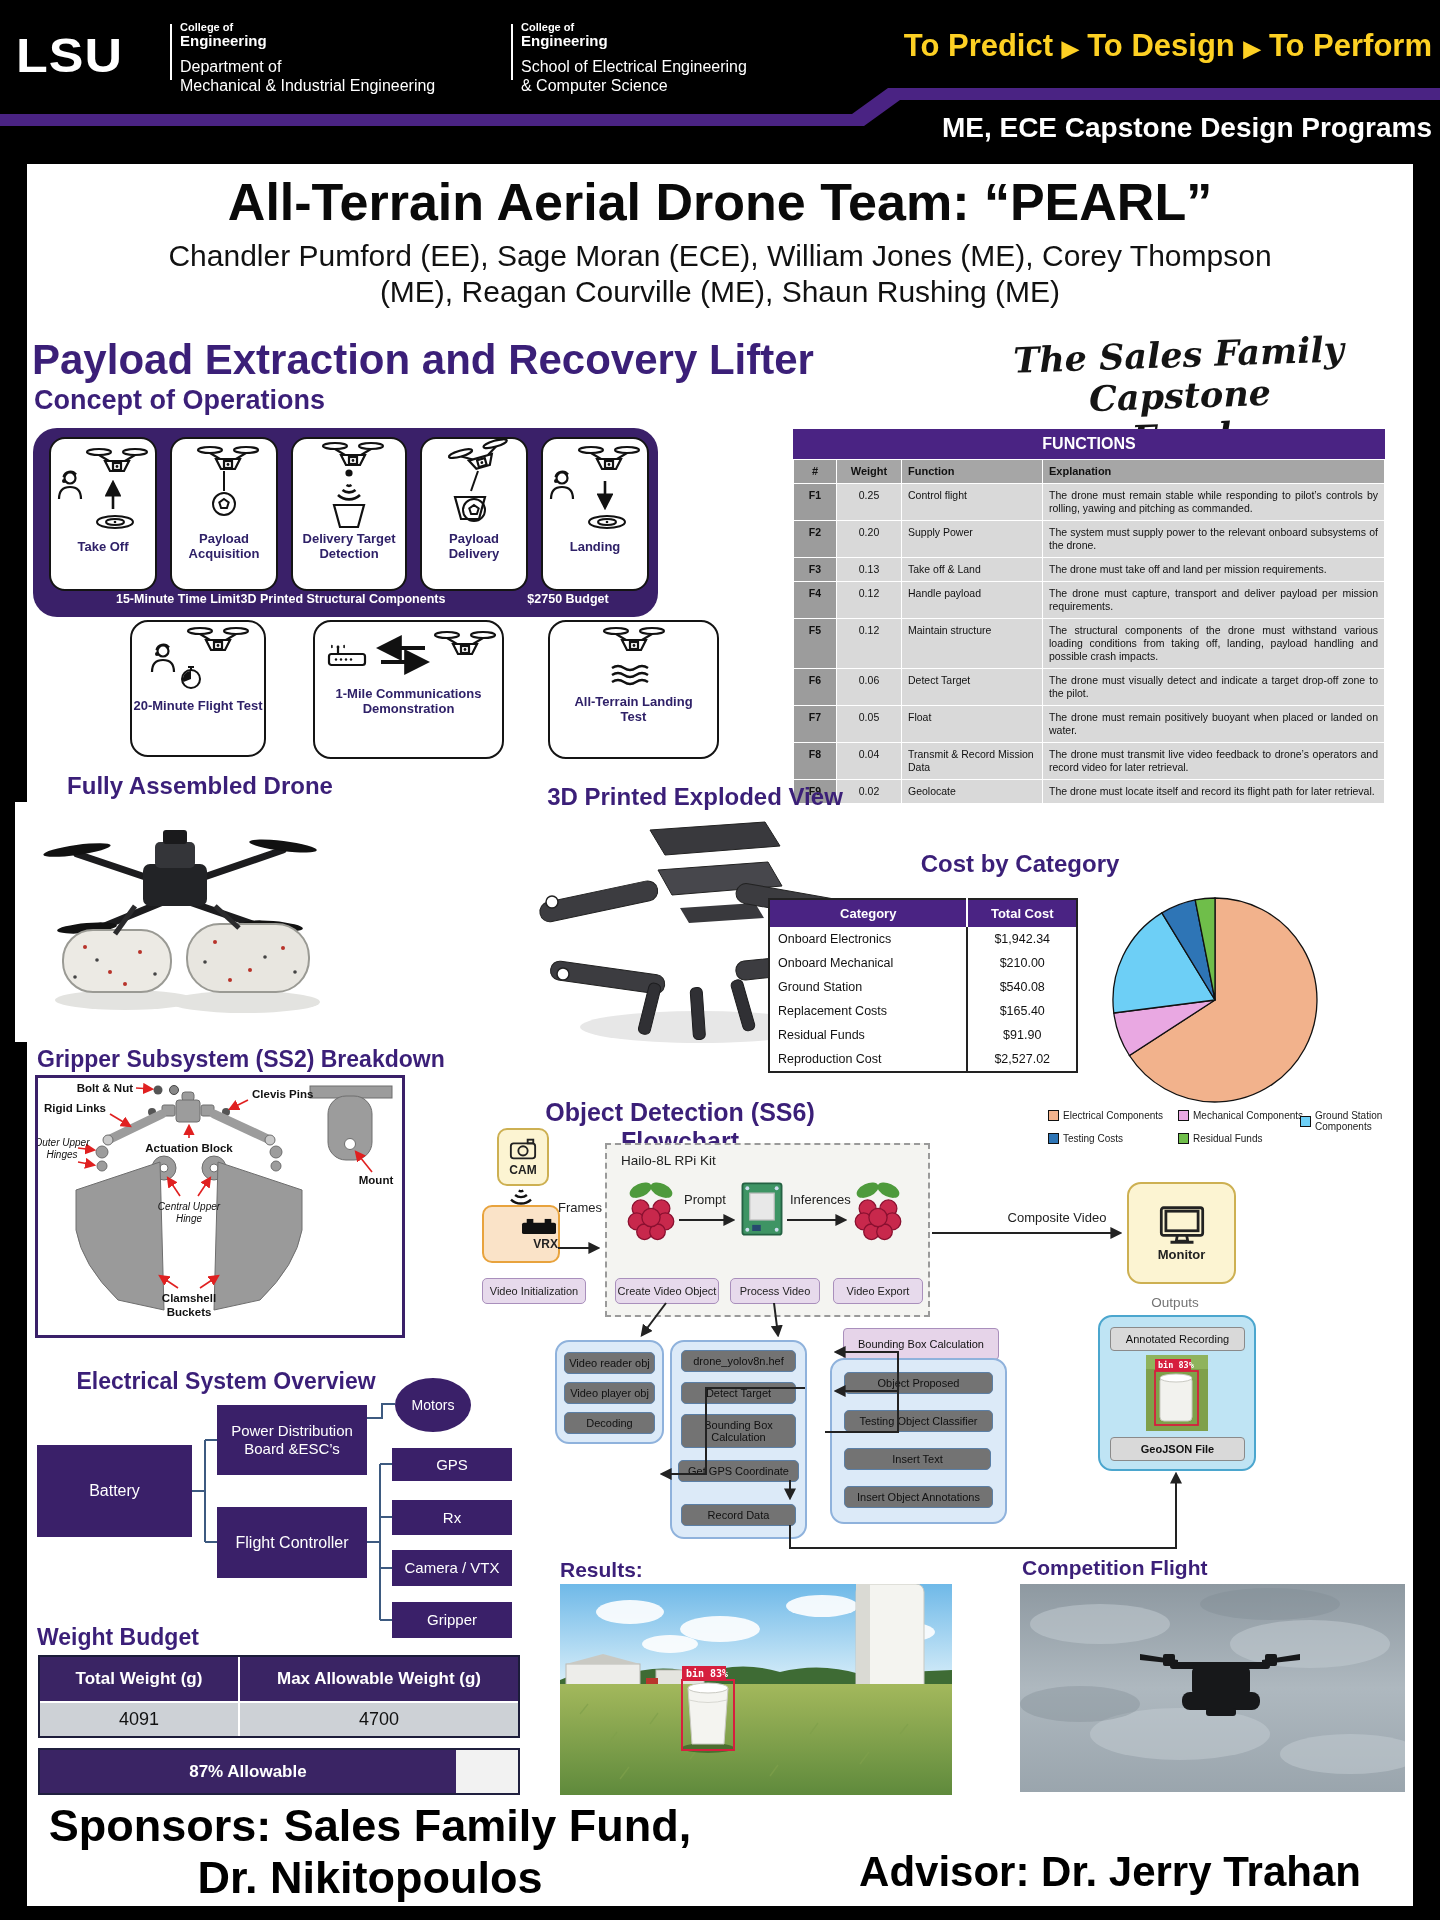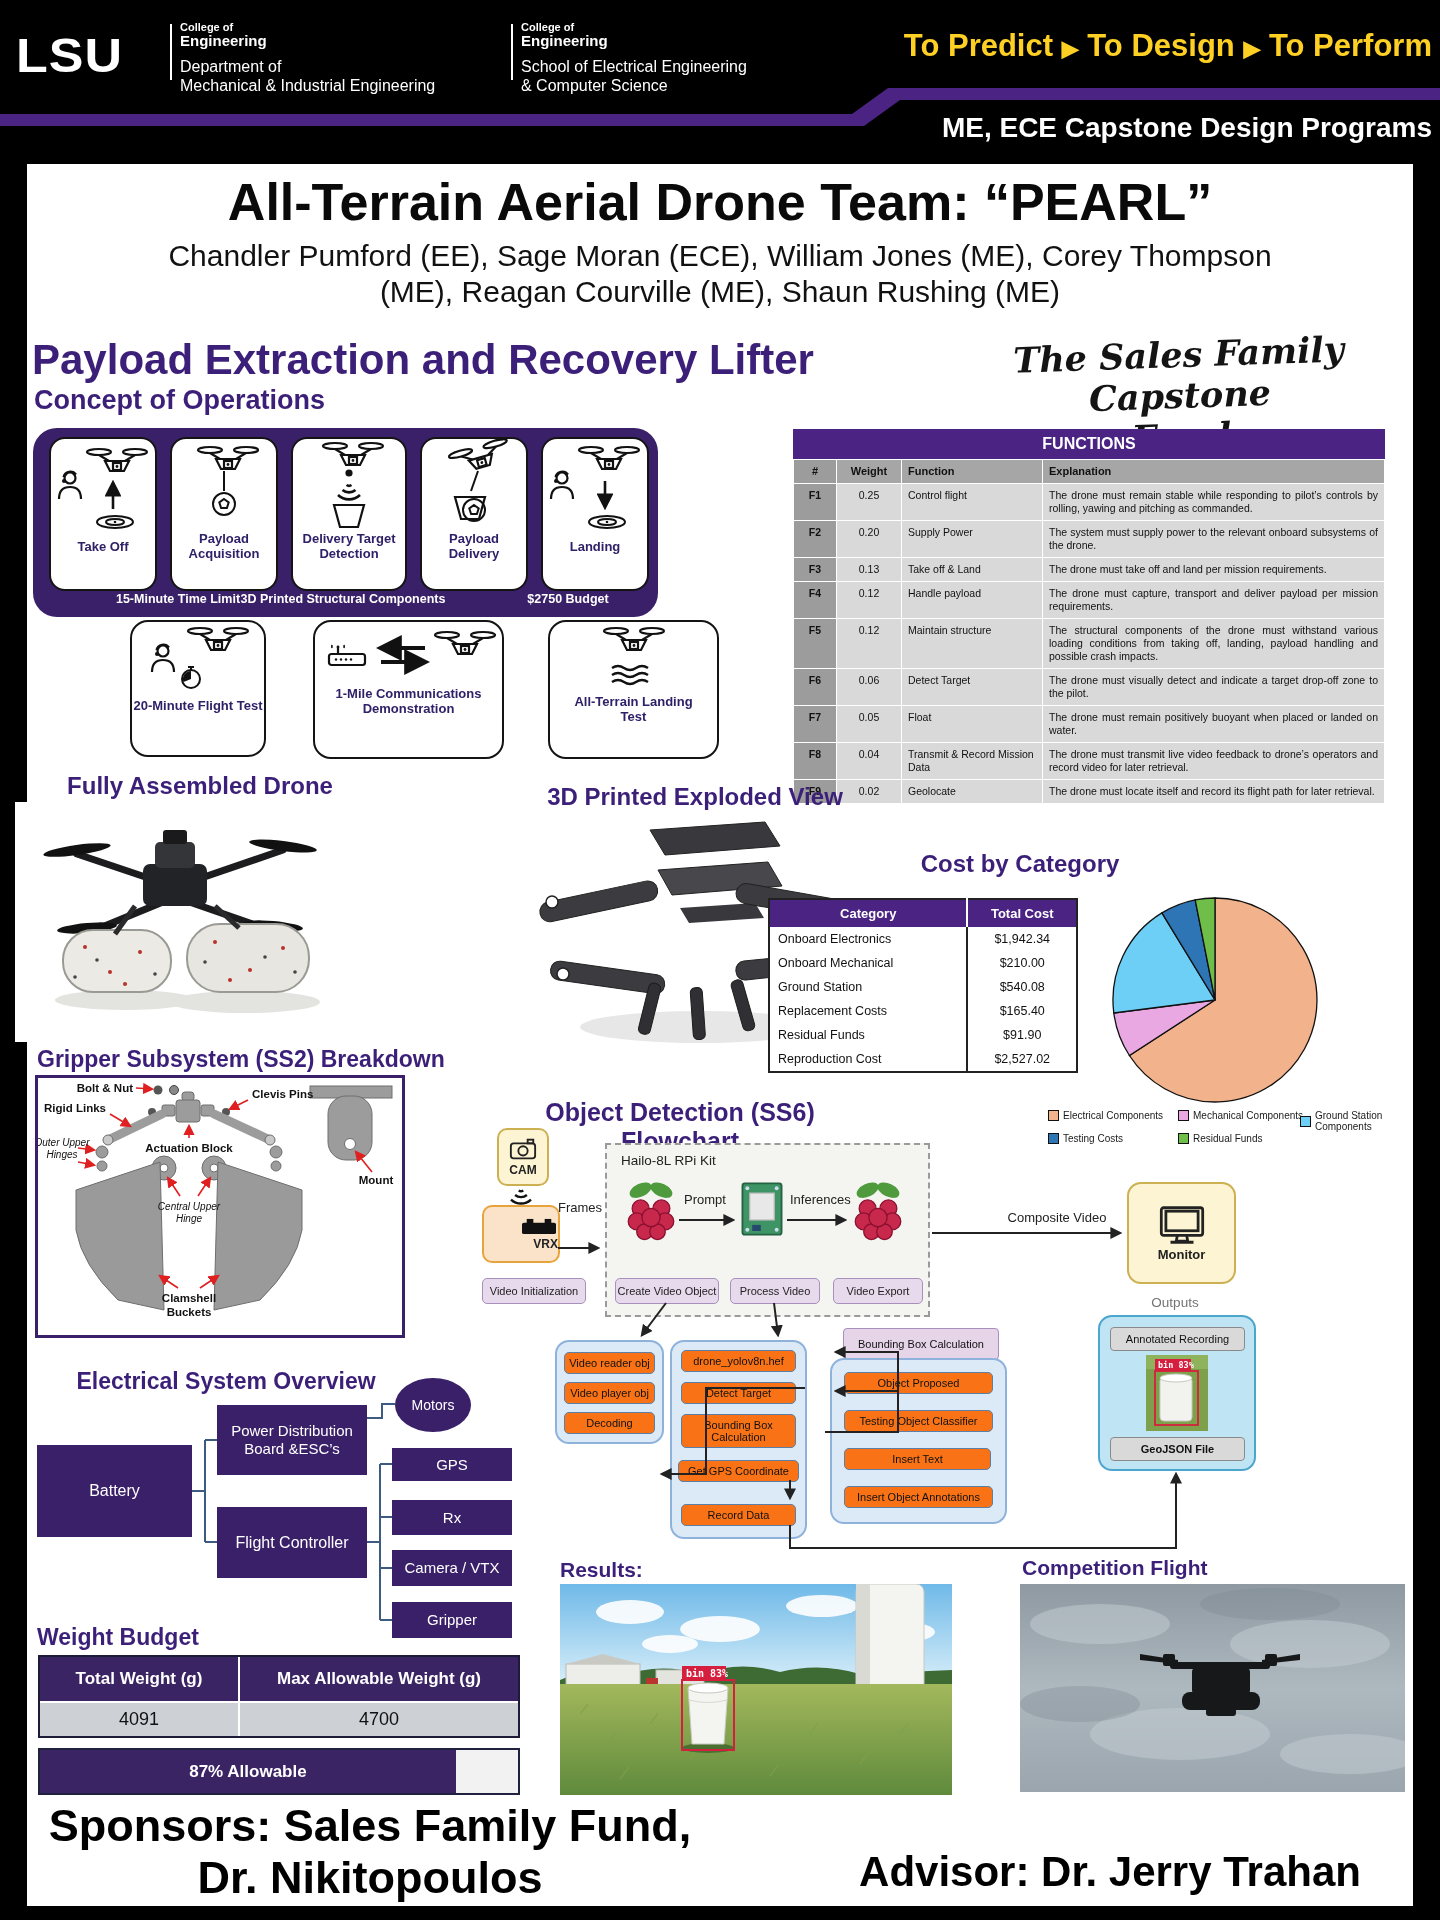--- a/index.html
+++ b/index.html
@@ -41,21 +41,21 @@
   .legend-text{font-size:10px;color:#1a1a1a;}
   
   .fc-yellow{position:absolute;background:#FCF4D2;border:2.5px solid #CDB052;border-radius:10px;
              display:flex;flex-direction:column;align-items:center;justify-content:center;gap:2px;}
   .fc-peach{position:absolute;background:#FAE3C8;border:2.5px solid #E8A33D;border-radius:10px;
              display:flex;flex-direction:column;align-items:flex-end;justify-content:center;gap:2px;}
   .fc-lbl{font-size:12px;font-weight:bold;color:#222;}
   .fc-pill{position:absolute;background:#E7DAEC;border:1.5px solid #A98FBC;border-radius:5px;
            display:flex;align-items:center;justify-content:center;font-size:11px;color:#222;}
   .fc-group{position:absolute;background:#DCEAF8;border:2px solid #8FB2DC;border-radius:14px;}
-  .fc-item{position:absolute;background:#f97316;border:1.5px solid #5B7FA6;border-radius:5px;
+  .fc-item{position:absolute;background:#737373;border:1.5px solid #5B7FA6;border-radius:5px;
            display:flex;align-items:center;justify-content:center;font-size:11px;line-height:12px;
            color:#111;text-align:center;padding:1px 3px;box-sizing:border-box;}
   .fc-pink{position:absolute;background:#E6D4E9;border:1.5px solid #A98FBC;border-radius:4px;
            display:flex;align-items:center;justify-content:center;font-size:11px;line-height:13px;
            color:#111;text-align:center;}
   .fc-out{position:absolute;background:#BFE4F4;border:2.5px solid #4BA6CE;border-radius:14px;}
   .fc-gray{position:absolute;background:#D9D9D9;border:1.5px solid #8a8a8a;border-radius:4px;
            display:flex;align-items:center;justify-content:center;font-size:11px;color:#111;}
   .small-note{font-size:13px;color:#222;}
   

